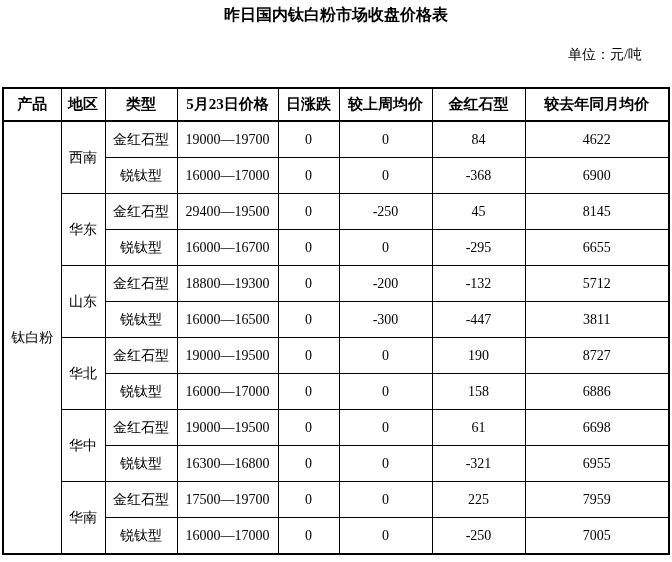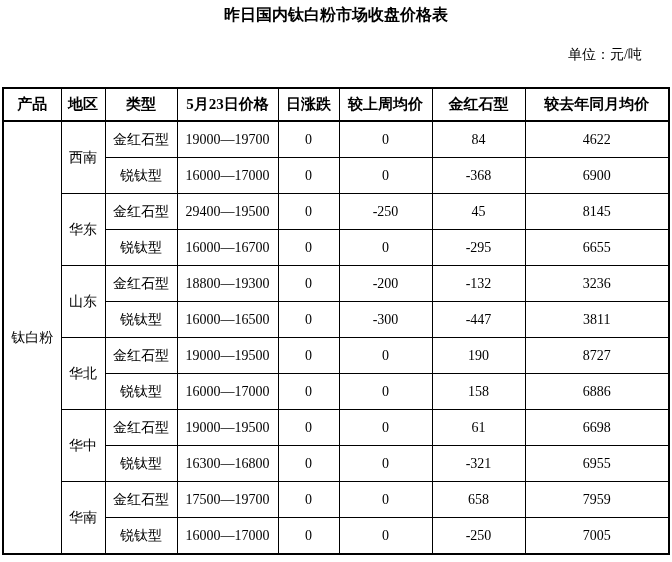--- a/index.html
+++ b/index.html
@@ -129,21 +129,21 @@
         <td>6655</td>
       </tr>
 
       <tr>
         <td rowspan="2">山东</td>
         <td>金红石型</td>
         <td>18800—19300</td>
         <td>0</td>
         <td>-200</td>
         <td>-132</td>
-        <td>3236</td>
+        <td>5712</td>
       </tr>
       <tr>
         <td>锐钛型</td>
         <td>16000—16500</td>
         <td>0</td>
         <td>-300</td>
         <td>-447</td>
         <td>3811</td>
       </tr>
 
@@ -182,21 +182,21 @@
         <td>-321</td>
         <td>6955</td>
       </tr>
 
       <tr>
         <td rowspan="2">华南</td>
         <td>金红石型</td>
         <td>17500—19700</td>
         <td>0</td>
         <td>0</td>
-        <td>658</td>
+        <td>225</td>
         <td>7959</td>
       </tr>
       <tr>
         <td>锐钛型</td>
         <td>16000—17000</td>
         <td>0</td>
         <td>0</td>
         <td>-250</td>
         <td>7005</td>
       </tr>

